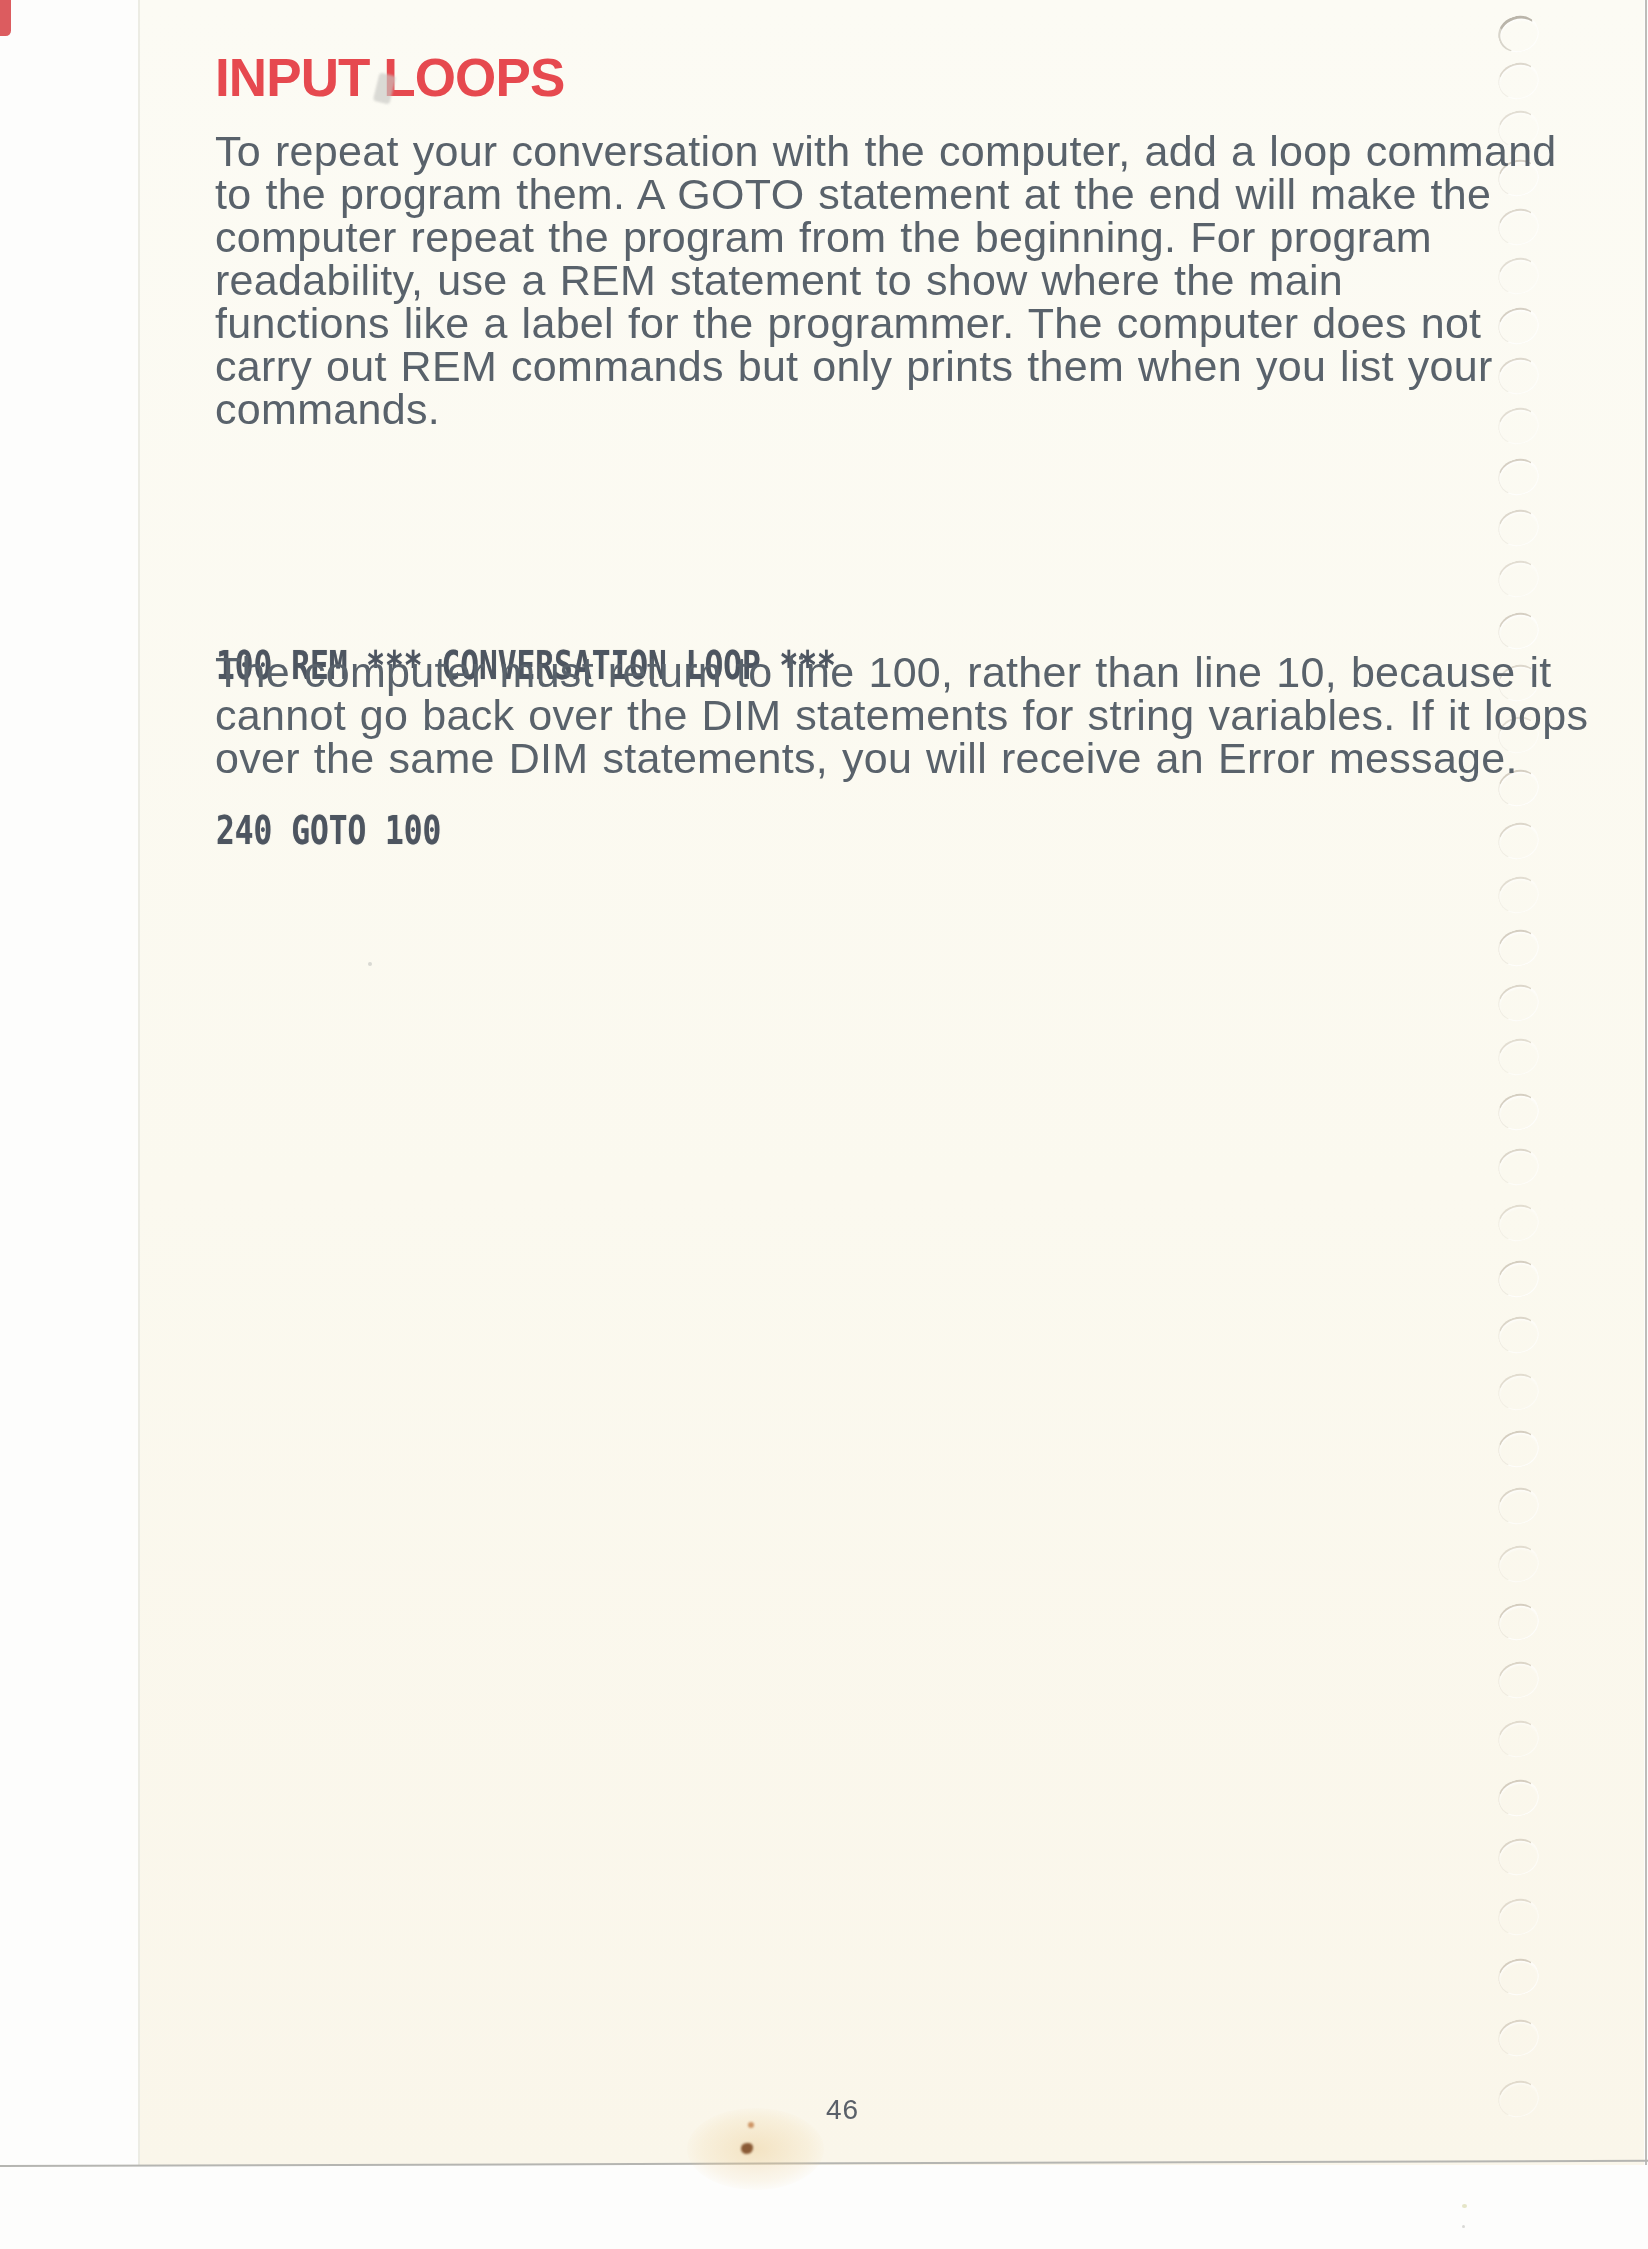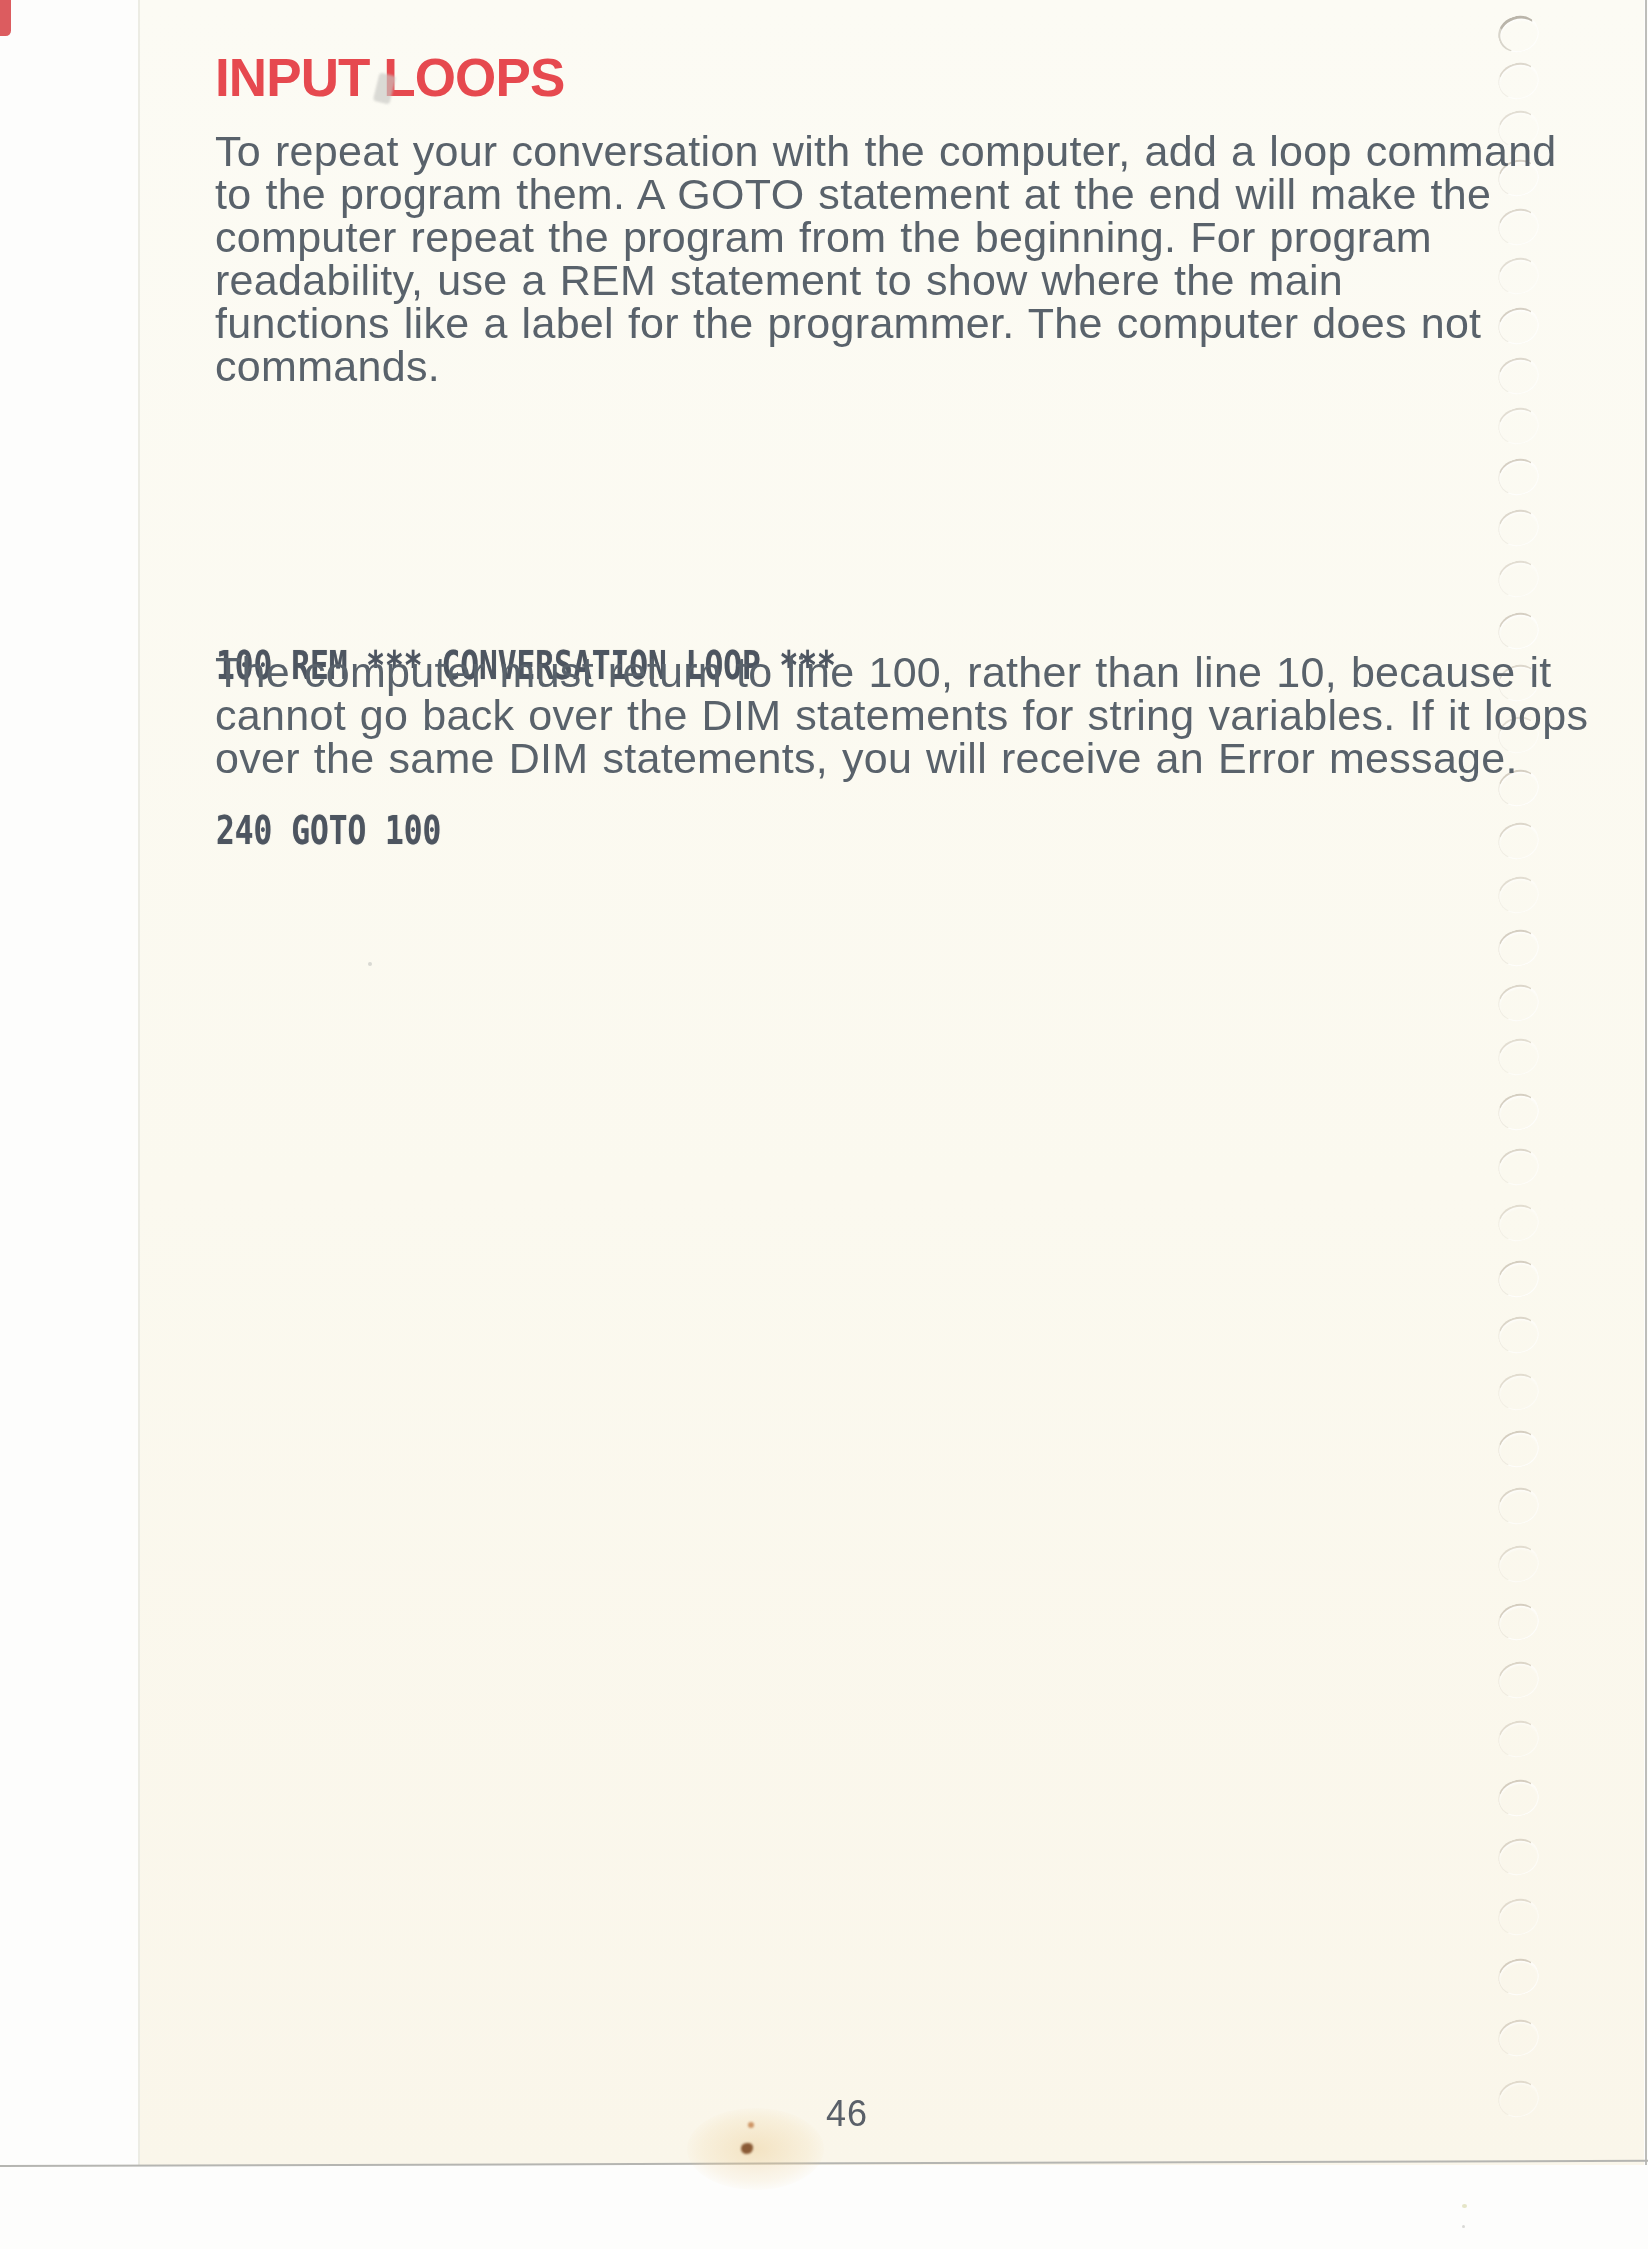--- a/index.html
+++ b/index.html
@@ -92,21 +92,21 @@
     font-weight:bold;
     font-size:39px; line-height:55px;
     color:var(--code-text);
     transform:scaleX(0.80);
     transform-origin:left top;
     white-space:pre;
     text-shadow:0 0 0.9px rgba(77,85,96,.5);
   }
   .page-number{
     position:absolute; left:826px; top:2096px;
-    font-size:36px; line-height:1;
+    font-size:28px; line-height:1;
     letter-spacing:0.9px;
     color:#5a6069;
   }
   
   .stain-halo{
     position:absolute; left:687px; top:2108px; width:137px; height:82px;
     background:radial-gradient(ellipse at center, rgba(232,196,130,.38) 0%, rgba(238,210,155,.18) 55%, rgba(238,210,155,0) 75%);
     border-radius:50%;
   }
   .stain-dot{
@@ -177,20 +177,21 @@
 
 <h1 class="heading">INPUT LOOPS</h1>
 <div class="heading-artifact"></div>
 
 <div class="para para-1">
   <div>To repeat your conversation with the computer, add a loop command</div>
   <div>to the program them. A GOTO statement at the end will make the</div>
   <div>computer repeat the program from the beginning. For program</div>
   <div>readability, use a REM statement to show where the main</div>
   <div>functions like a label for the programmer. The computer does not</div>
+  <div>carry out REM commands but only prints them when you list your</div>
   <div>commands.</div>
 </div>
 
 <div class="code-block">
   <div>100 REM *** CONVERSATION LOOP ***</div>
   <div>240 GOTO 100</div>
 </div>
 
 <div class="para para-2">
   <div>The computer must return to line 100, rather than line 10, because it</div>

